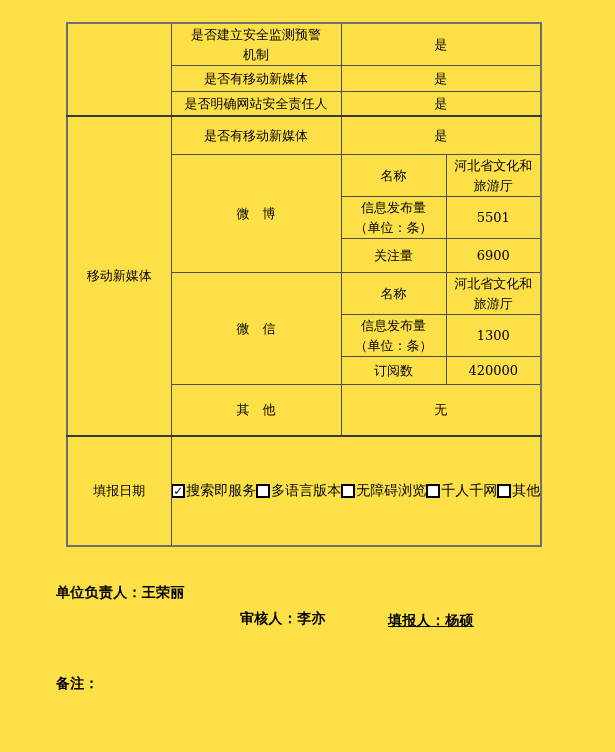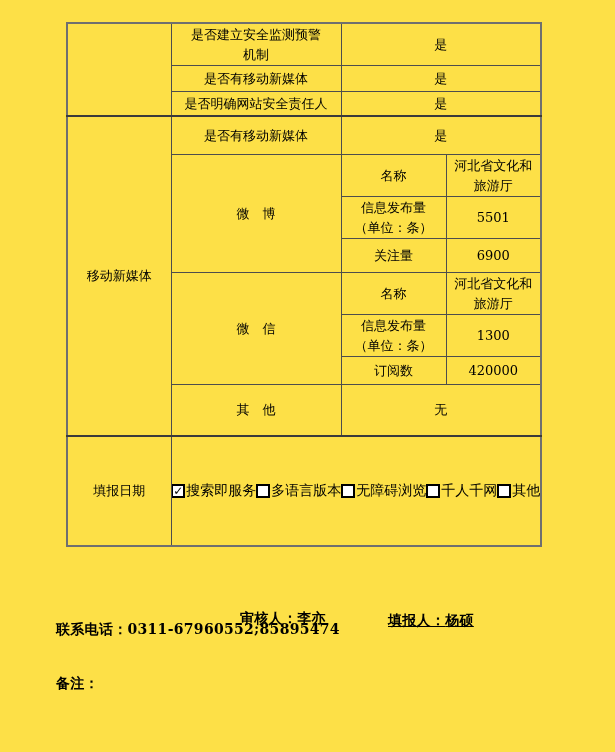--- a/index.html
+++ b/index.html
@@ -187,23 +187,23 @@
           <span class="opt">
                 <span class="cb"></span>
                 <span>其他</span>
               </span>
         </div>
       </td>
     </tr>
   </tbody>
     </table>
 
+  <div class="field f-unit-head"><span>单位负责人：</span><span>王荣丽</span></div>
 
   <div class="field f-reviewer"><span>审核人：</span><span>李亦</span></div>
 
   <div class="field f-filler"><span>填报人：</span><span>杨硕</span></div>
 
-  <div class="field f-phone"><span>联系电话：</span><span>0311-67960552;85895474</span></div>
 
 
   <div class="field f-remarks"><span>备注：</span></div>
 
 </div>
 
 </body></html>

